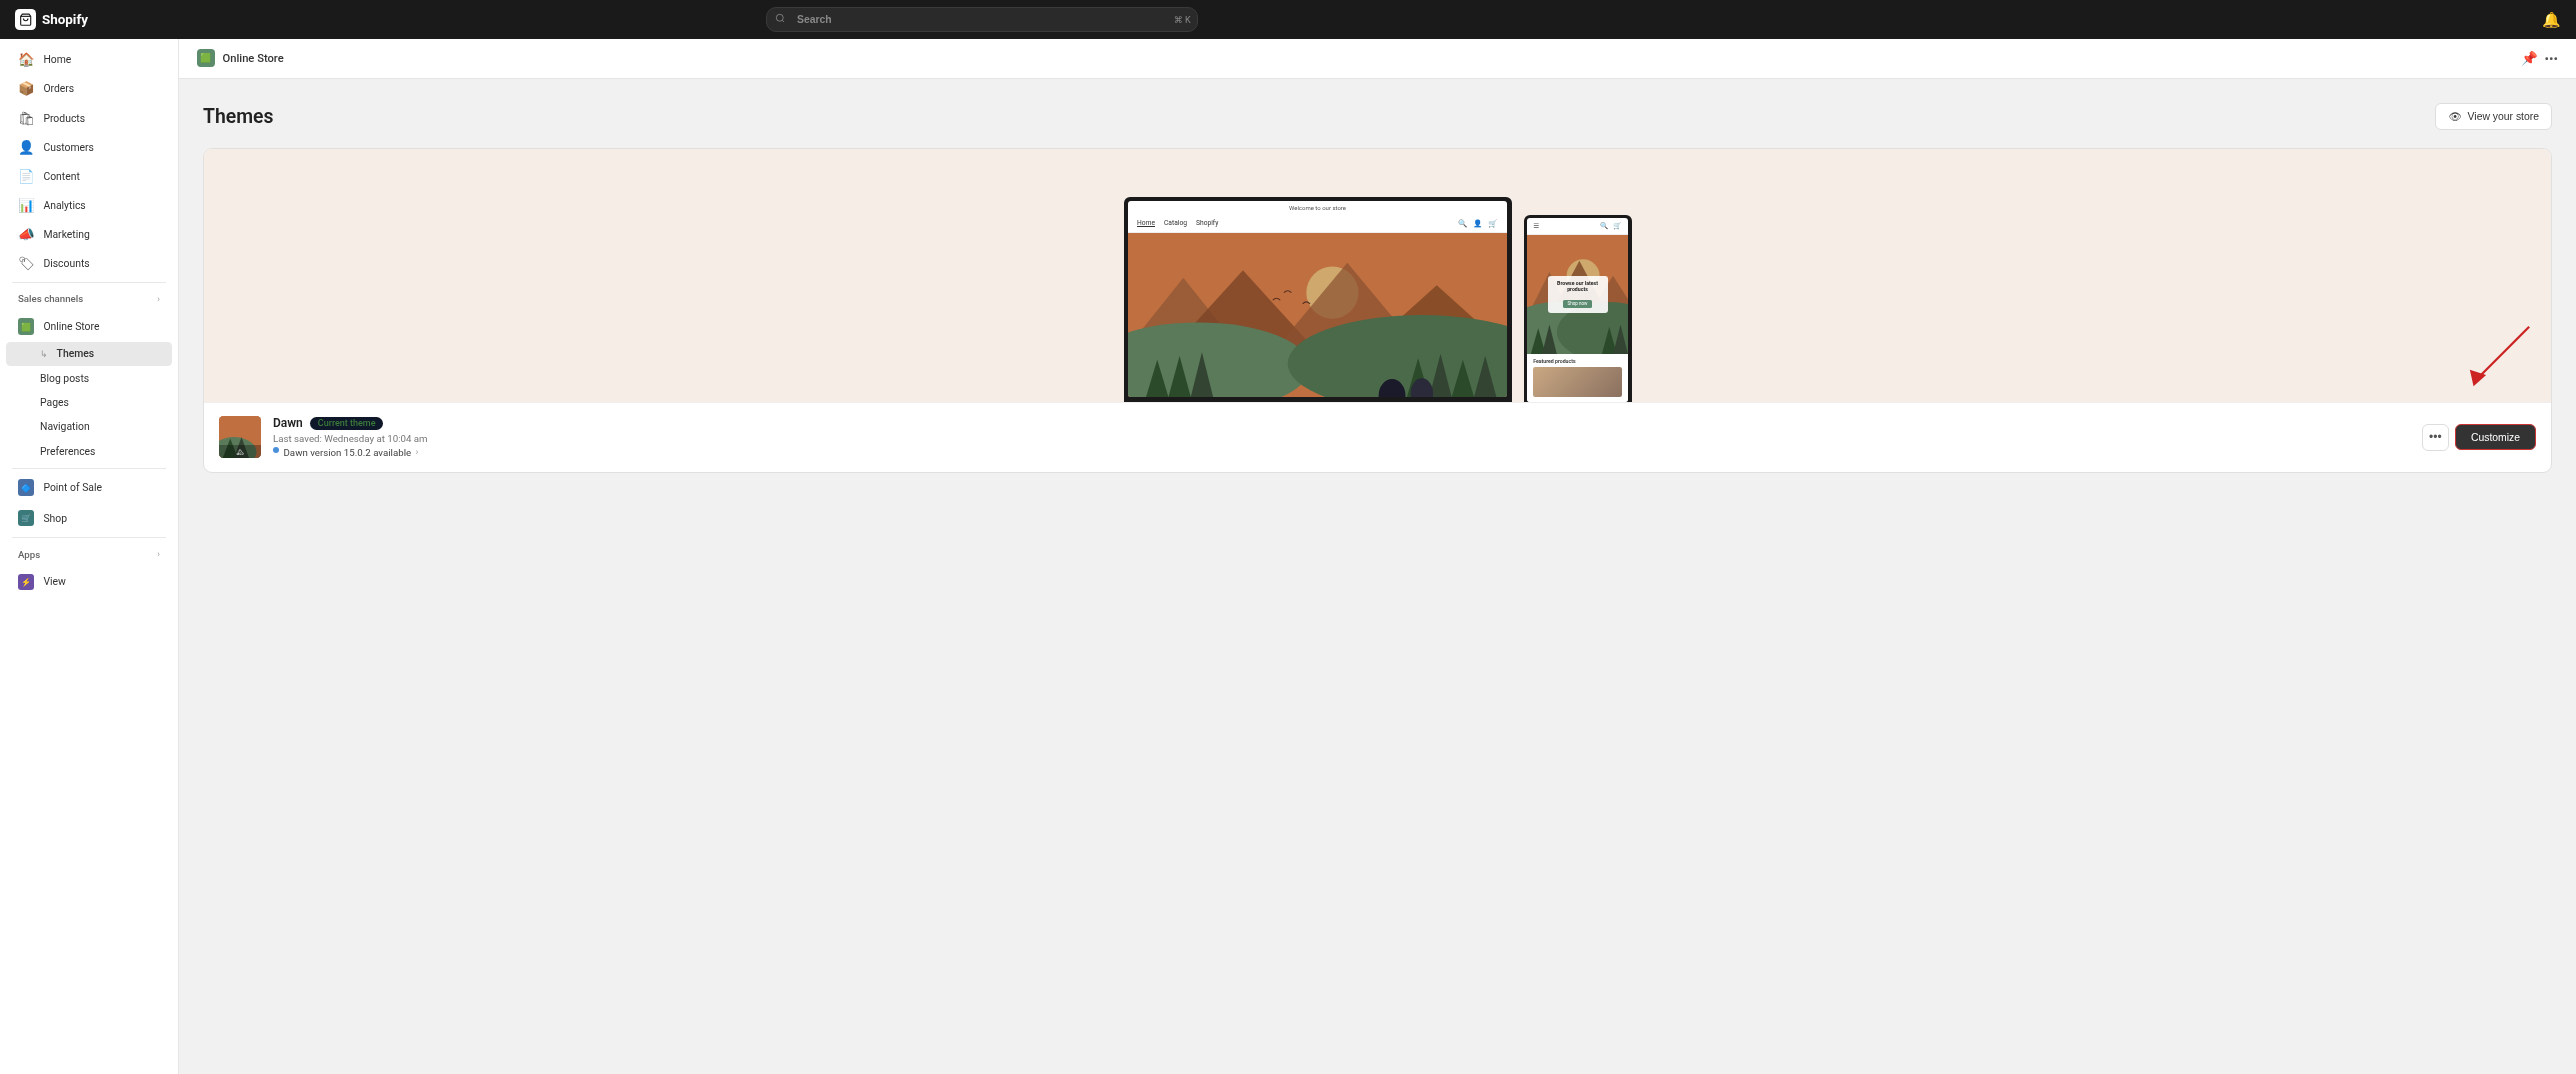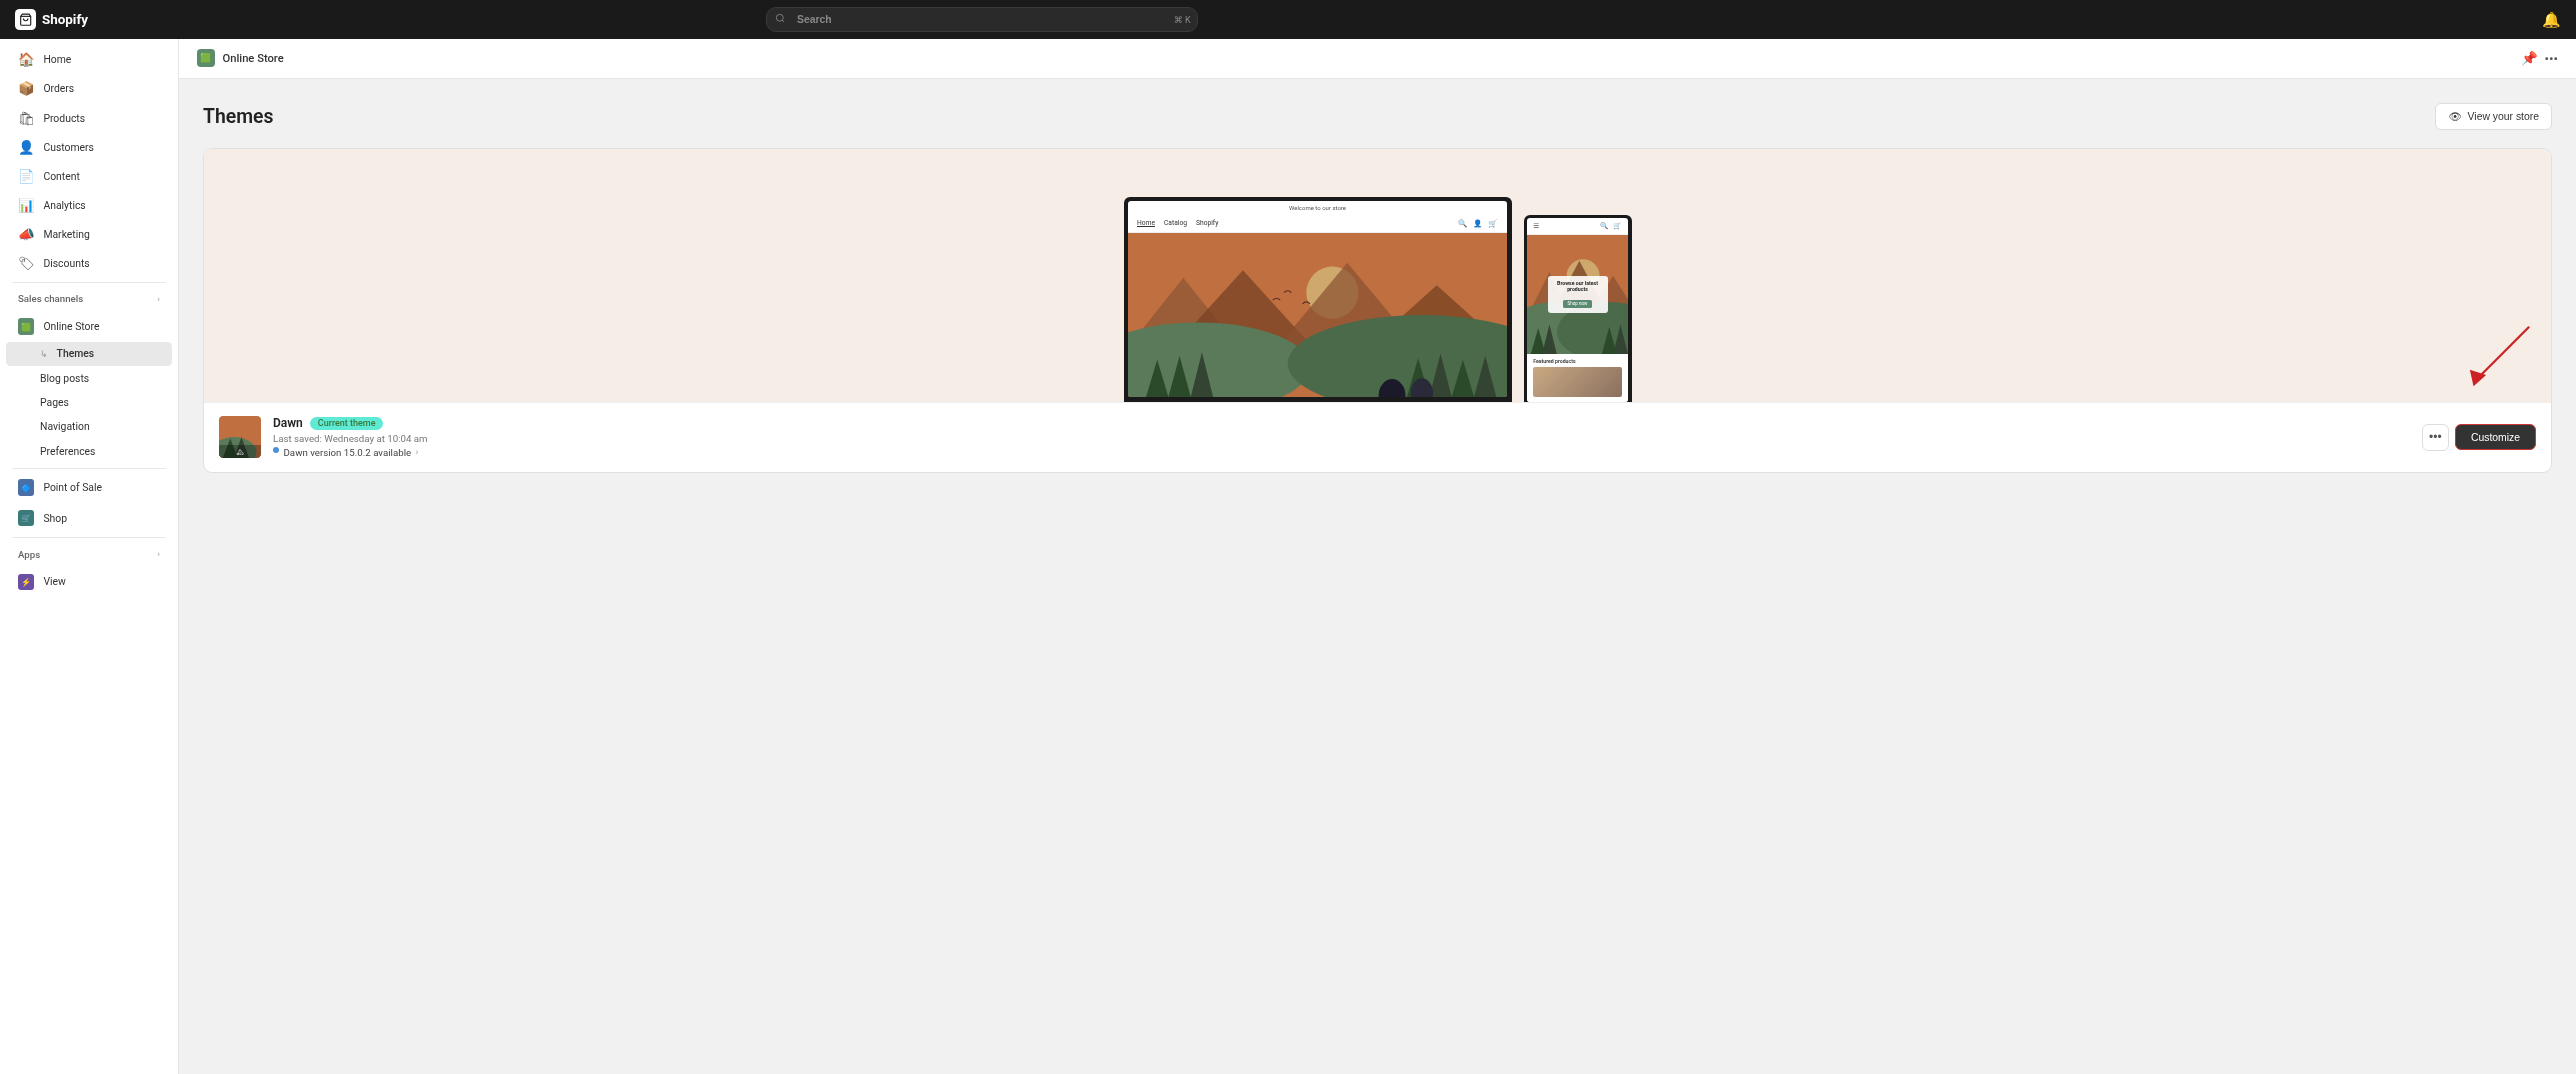--- a/index.html
+++ b/index.html
@@ -425,21 +425,21 @@
       align-items: center;
       gap: 7.5px;
       margin-bottom: 3px;
     }
     .theme-name {
       font-size: 12px;
       font-weight: 600;
       color: #222;
     }
     .current-theme-badge {
-      background: #5eead4;
+      background: #0f172a;
       color: #3a7a3a;
       font-size: 9px;
       padding: 1.5px 7.5px;
       border-radius: 15px;
       font-weight: 500;
     }
     .theme-saved {
       font-size: 9.7px;
       color: #777;
       margin-bottom: 3px;

